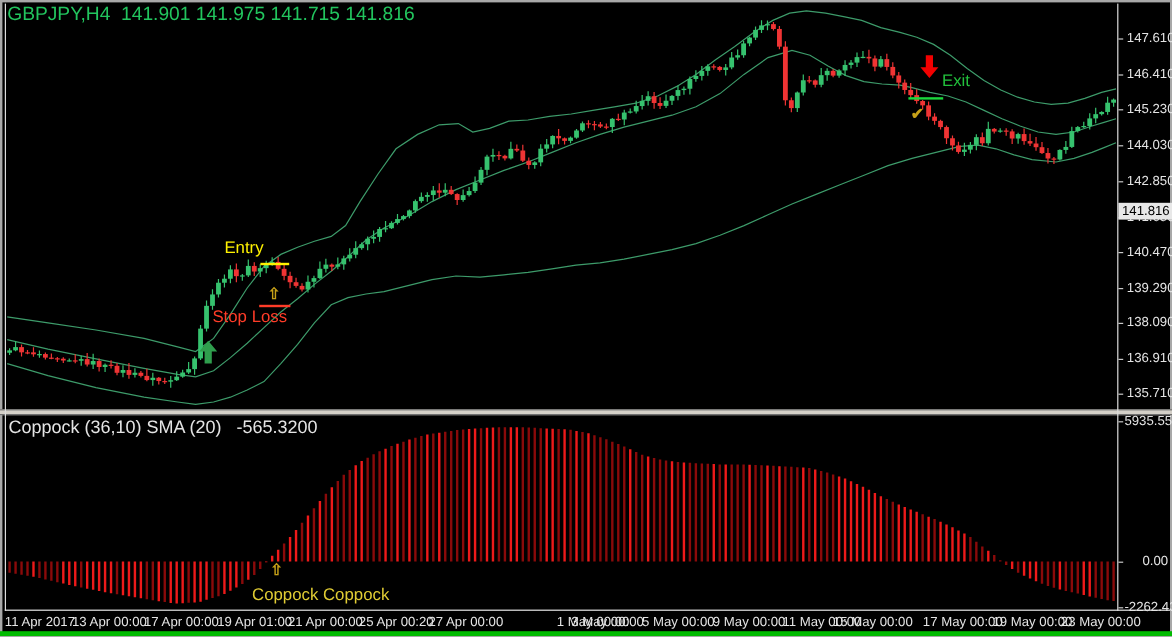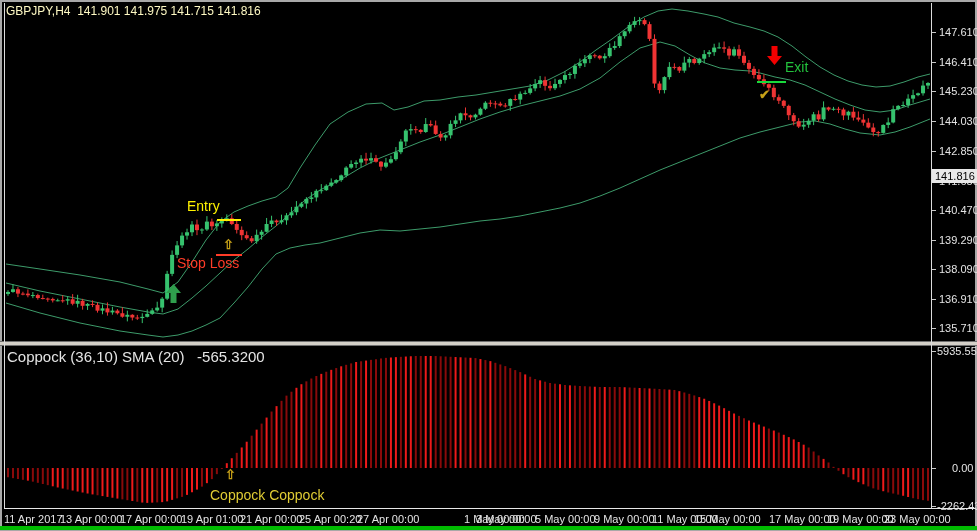--- a/index.html
+++ b/index.html
@@ -2,21 +2,21 @@
 <html><head>
 <meta charset="utf-8">
 <style>
   html,body{margin:0;padding:0;background:#222;}
   #app{position:relative;width:977px;height:531px;background:#000;overflow:hidden;
        font-family:"Liberation Sans",sans-serif;}
   .abs{position:absolute;}
   .frame{background:#A8A8A8;}
   .axis-label{position:absolute;font-size:11px;color:#E4E4E4;white-space:nowrap;}
   .tickdash{position:absolute;width:4px;height:1px;background:#C8C8C8;}
-  .title{position:absolute;left:6px;top:4px;font-size:12px;color:#fef9c3;white-space:nowrap;}
+  .title{position:absolute;left:6px;top:4px;font-size:16px;color:#22c55e;white-space:nowrap;}
   .ind-title{position:absolute;left:7px;top:348px;font-size:15px;color:#E4E4E4;white-space:nowrap;}
   .anno{position:absolute;font-size:14px;white-space:nowrap;}
   .hline{position:absolute;height:2px;}
   .glyph{position:absolute;font-weight:bold;line-height:1;}
   #sep{position:absolute;left:0;top:341px;width:977px;height:5px;background:#D4D0C8;
        border-top:1px solid #6F6F6F;border-bottom:1px solid #6F6F6F;box-sizing:border-box;}
   #hline-bottom{position:absolute;left:4px;top:508px;width:971px;height:1px;background:#E8E8E8;}
   #vline-left{position:absolute;left:4px;top:3px;width:1px;height:506px;background:#DCDCDC;}
   #vline-right{position:absolute;left:931px;top:3px;width:1px;height:506px;background:#DCDCDC;}
   #green-strip{position:absolute;left:0;top:526px;width:977px;height:4px;background:#00BB00;}

